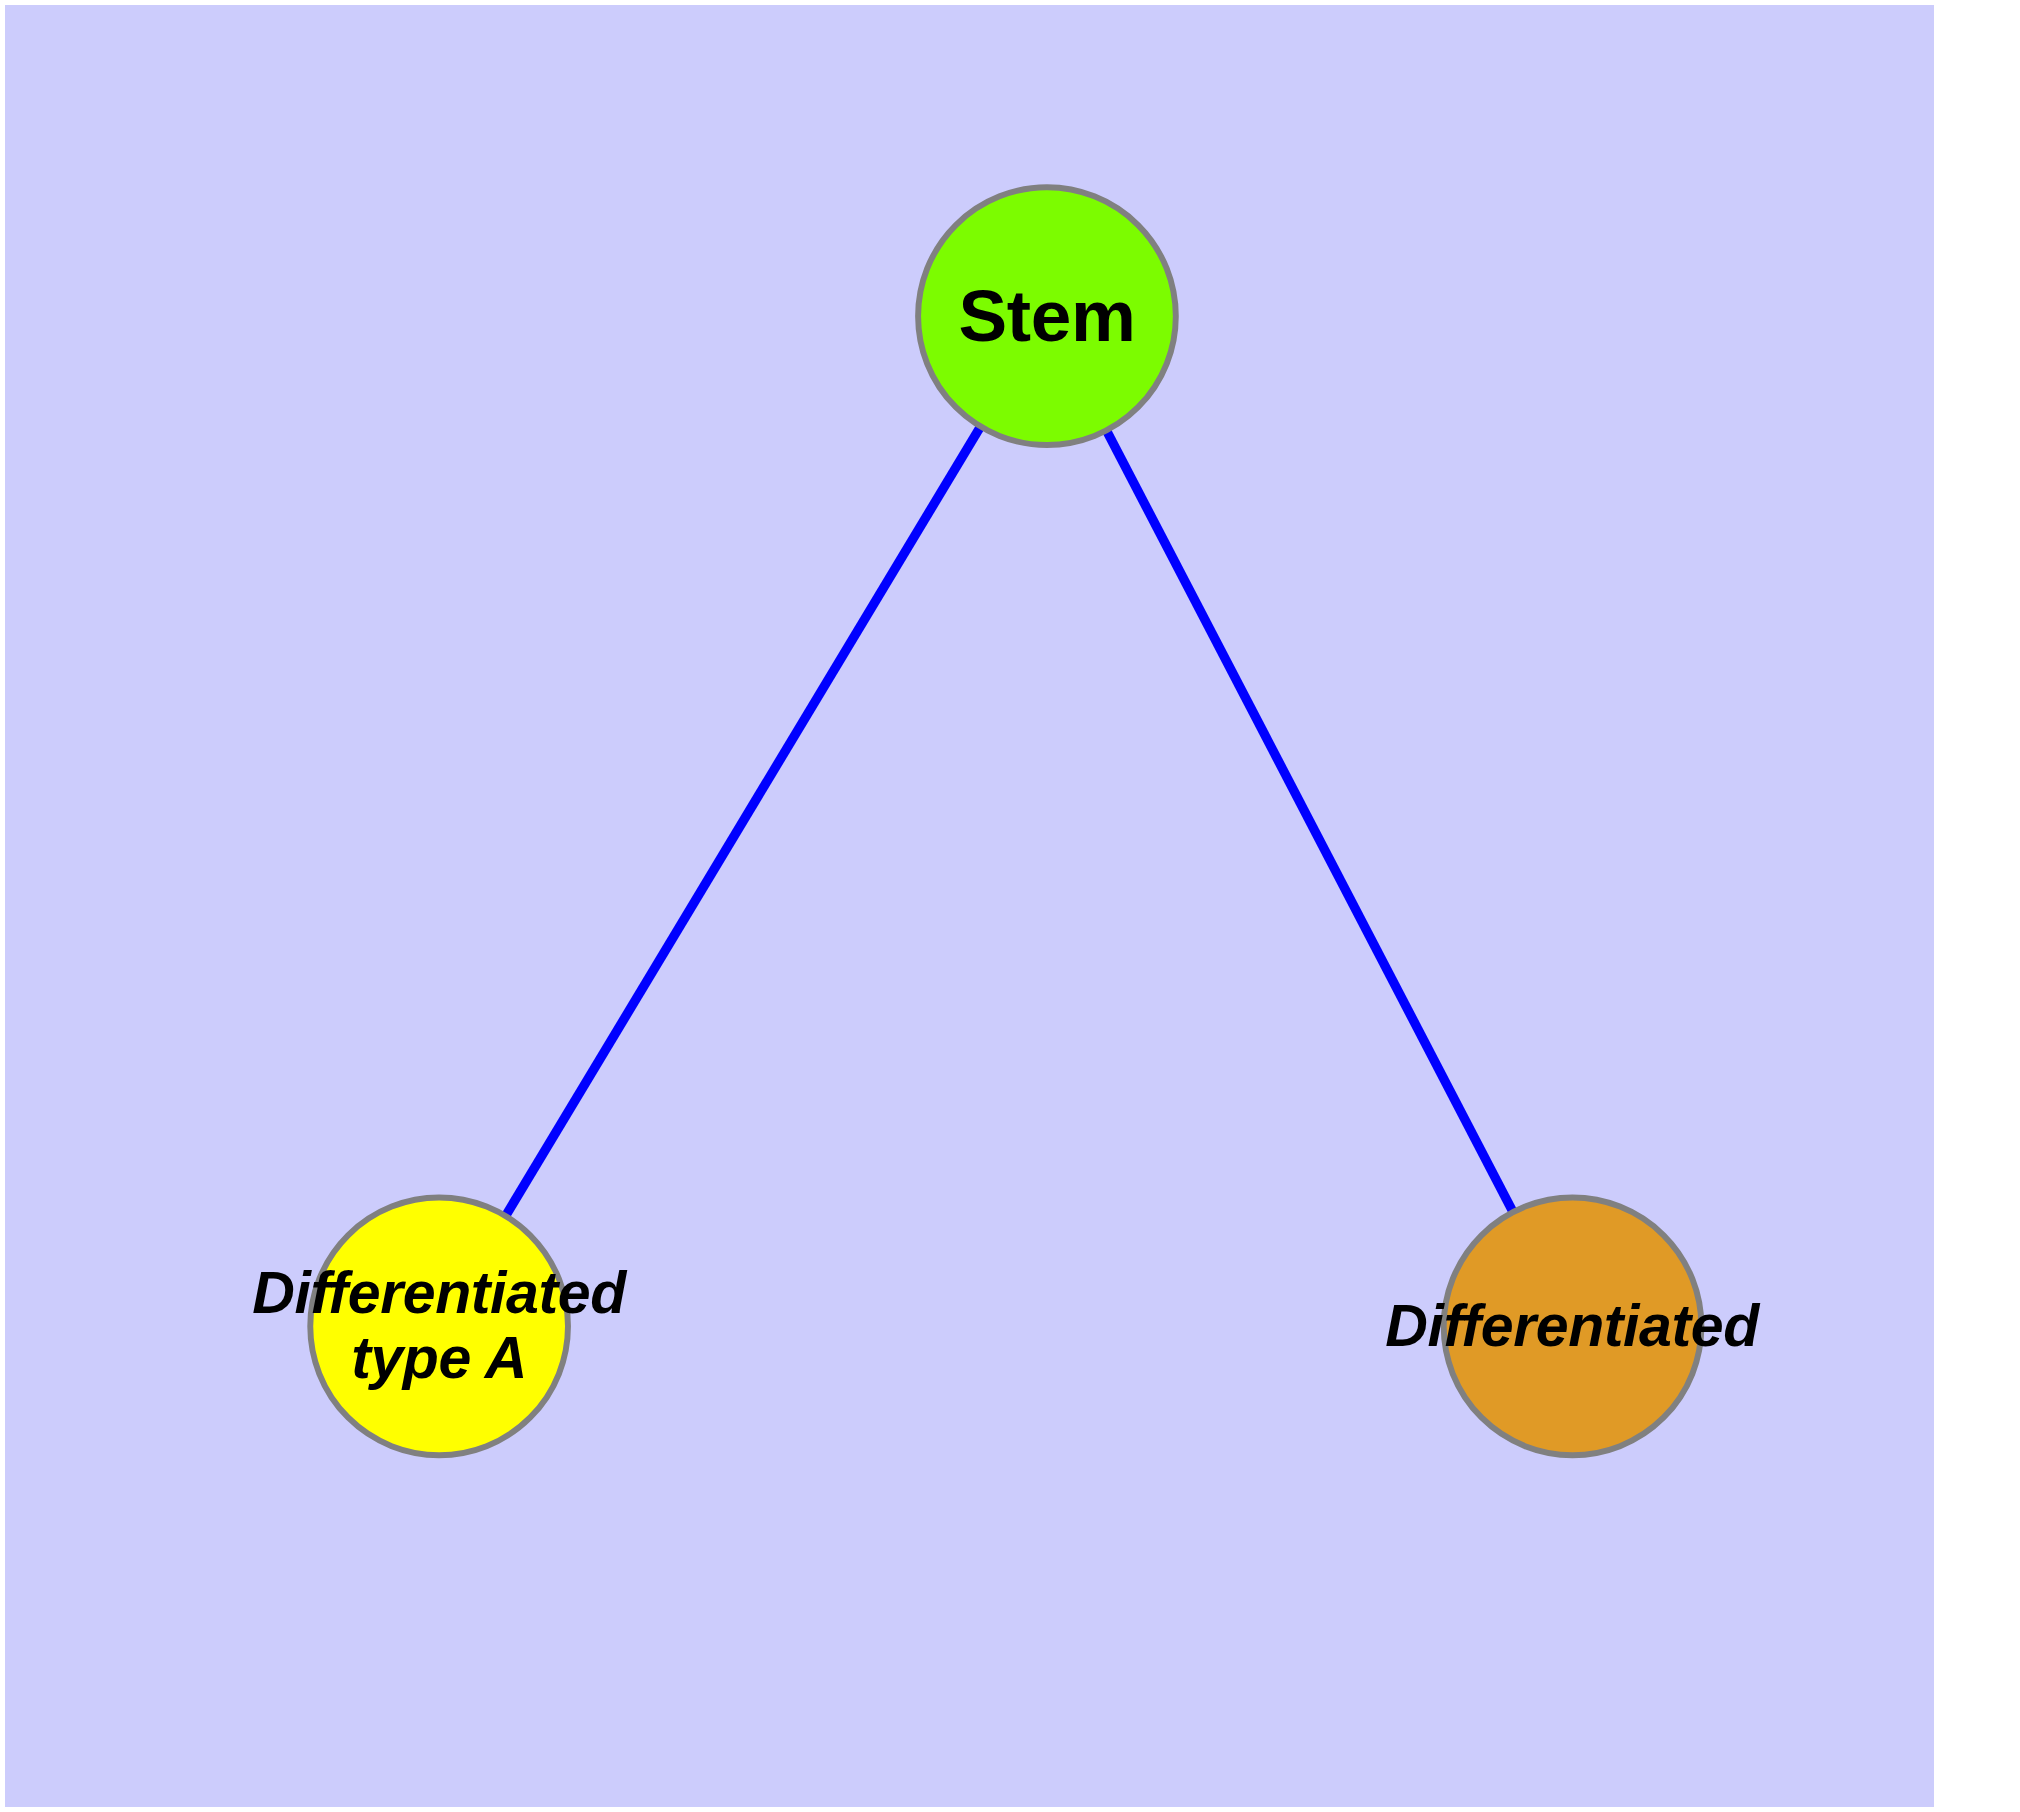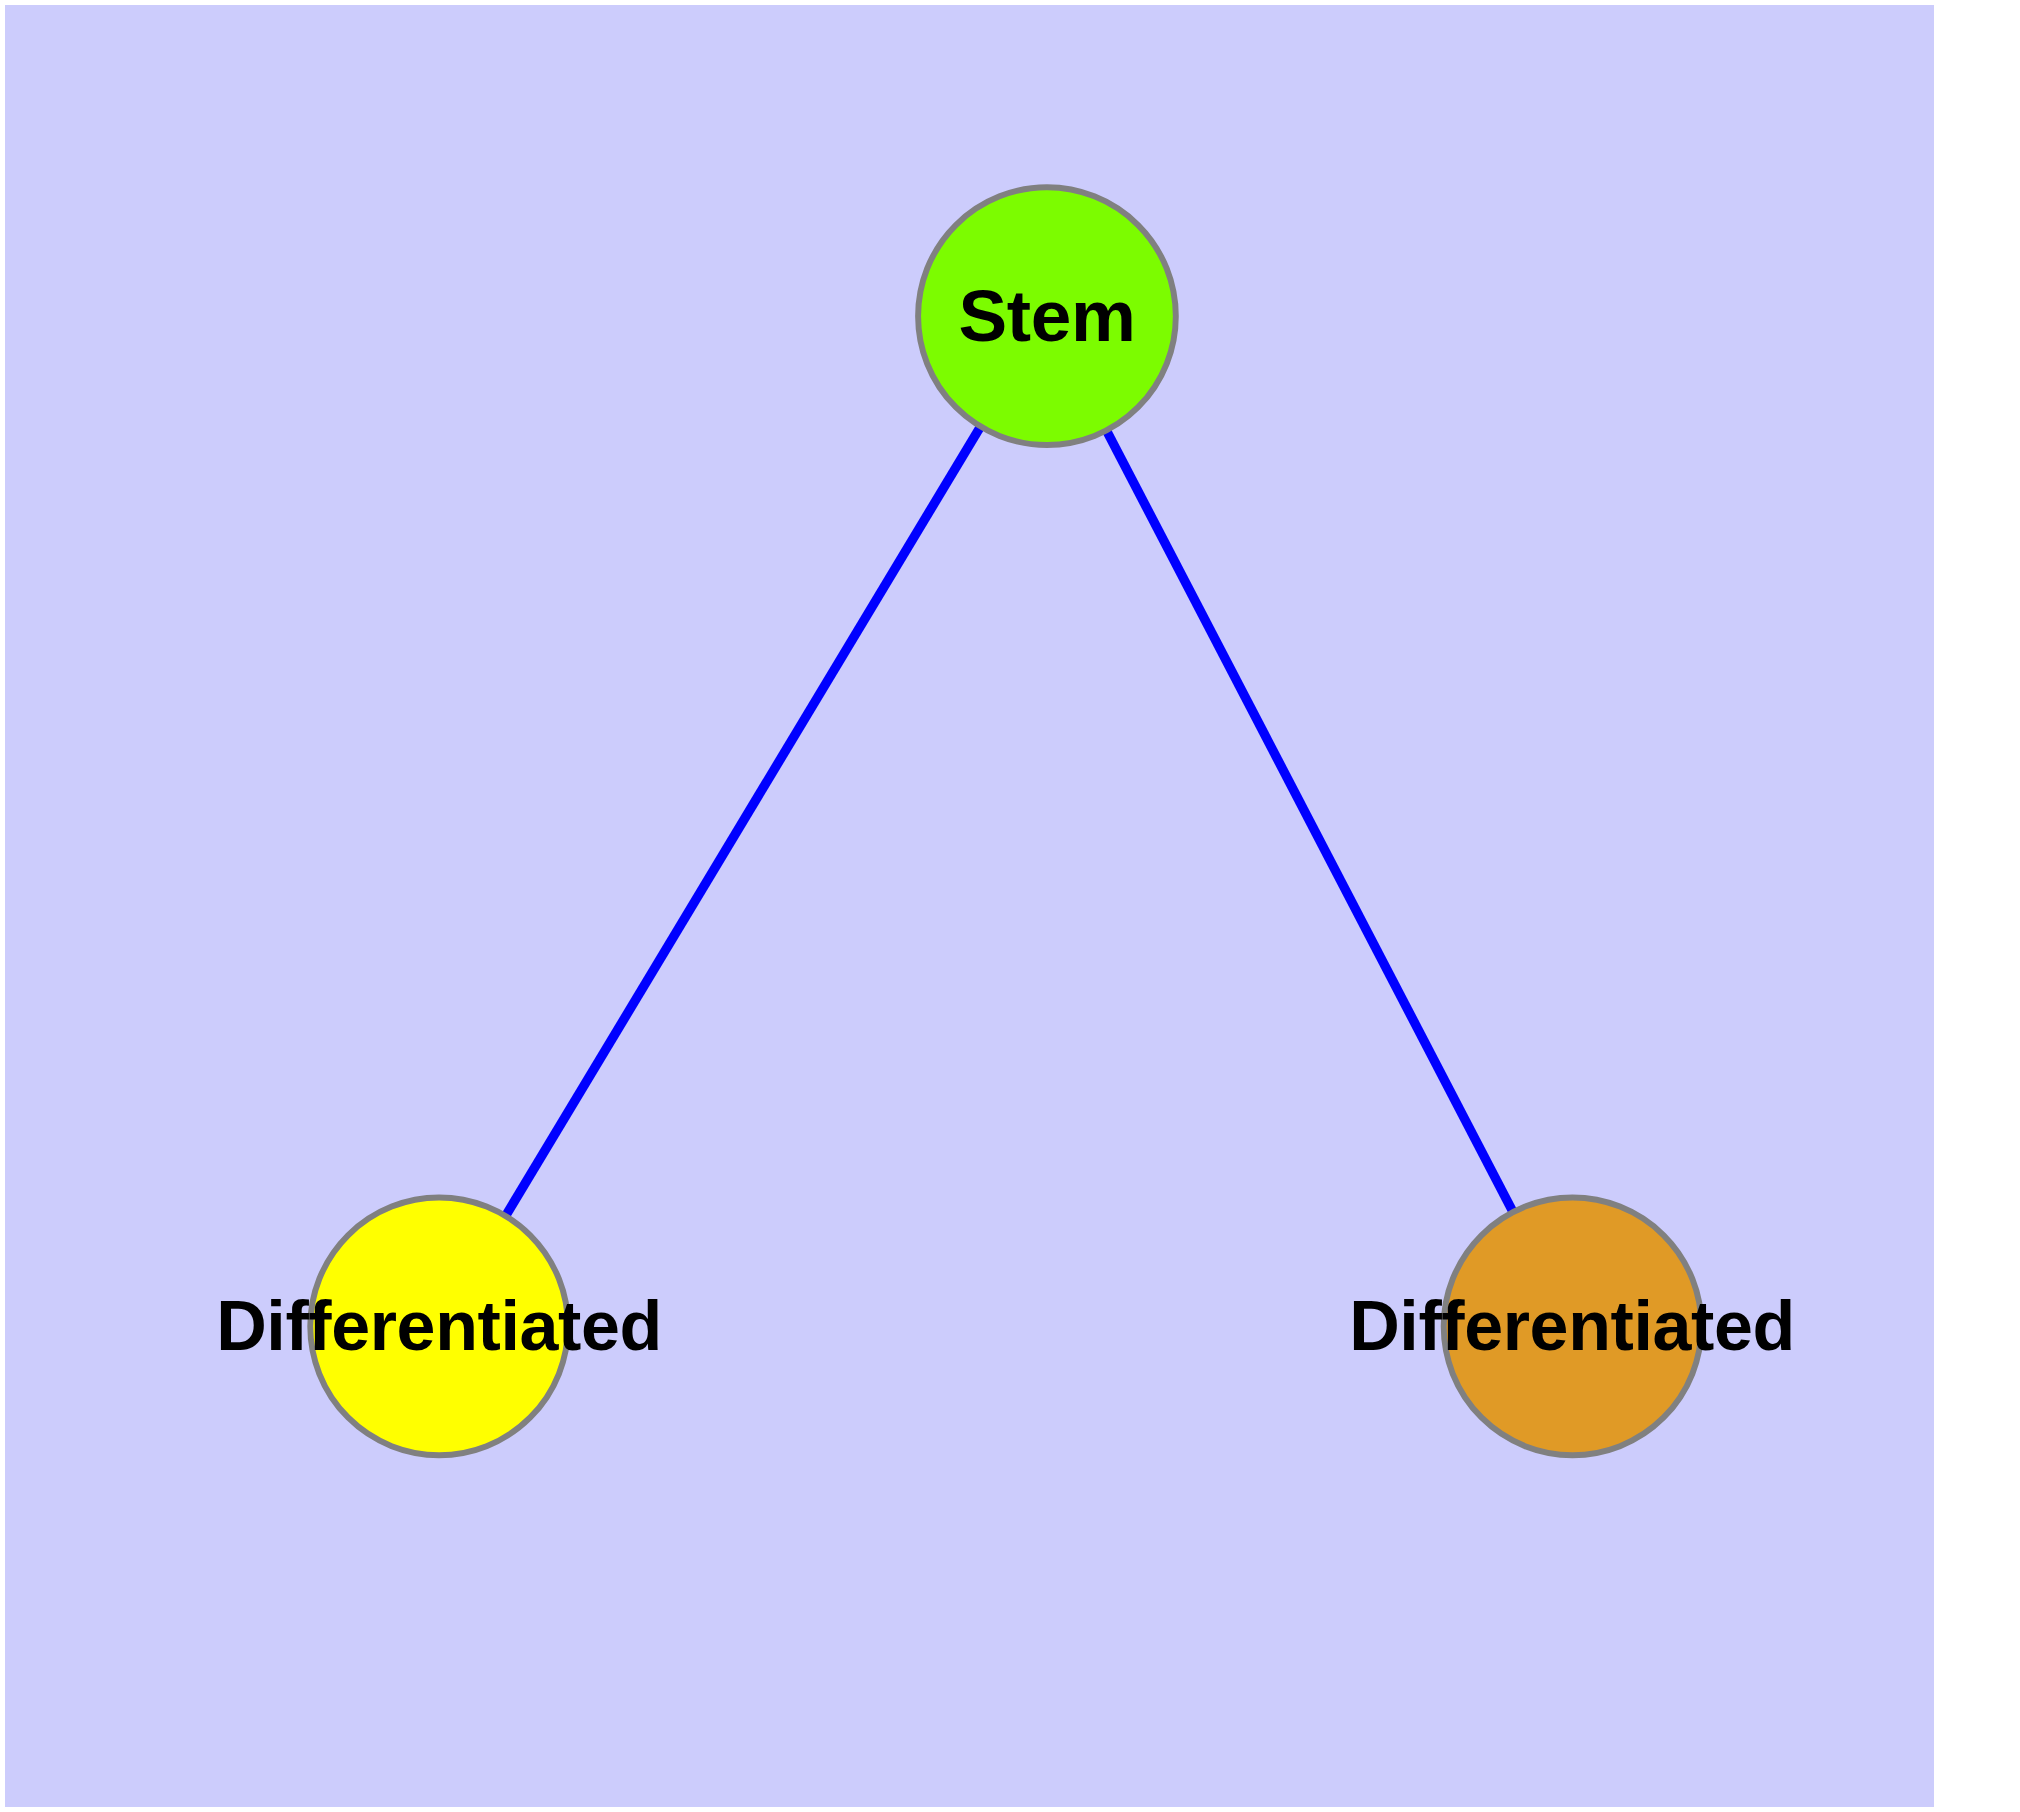--- a/index.html
+++ b/index.html
@@ -50,21 +50,22 @@
     line-height: 1.10;
     white-space: pre;
     pointer-events: none;
     transform: translate(-50%, -50%);
     letter-spacing: -0.4px;
   }
   .node-label.single {
     font-size: 73px;
   }
   .node-label.double {
-    font-size: 70px;
+    font-size: 59px;
+    font-style: italic;
   }
 </style>
 </head>
 <body>
 
 <div id="canvas">
 
   <div id="plot-background"></div>
 
   <svg id="graph-svg" viewBox="0 0 2384 2138" preserveAspectRatio="none">
@@ -74,18 +75,18 @@
       </g>
     <g id="nodes-layer">
         <circle class="graph-node-circle" cx="1235" cy="373" r="152" fill="#7cfc00" stroke="#808080"></circle>
         <circle class="graph-node-circle" cx="518" cy="1565" r="152" fill="#ffff00" stroke="#808080"></circle>
         <circle class="graph-node-circle" cx="1855" cy="1565" r="152" fill="#e09a26" stroke="#808080"></circle>
       </g>
   </svg>
 
   <div id="labels-layer">
       <div class="node-label single" style="left: 1047px; top: 316px; color: rgb(0, 0, 0);"><div>Stem</div></div>
-      <div class="node-label double" style="left: 439px; top: 1326px; color: rgb(0, 0, 0);"><div>Differentiated</div></div>
+      <div class="node-label double" style="left: 439px; top: 1326px; color: rgb(0, 0, 0);"><div>Differentiated</div><div>type A</div></div>
       <div class="node-label double" style="left: 1572px; top: 1326px; color: rgb(0, 0, 0);"><div>Differentiated</div></div>
     </div>
 
 </div>
 
 
 </body></html>

